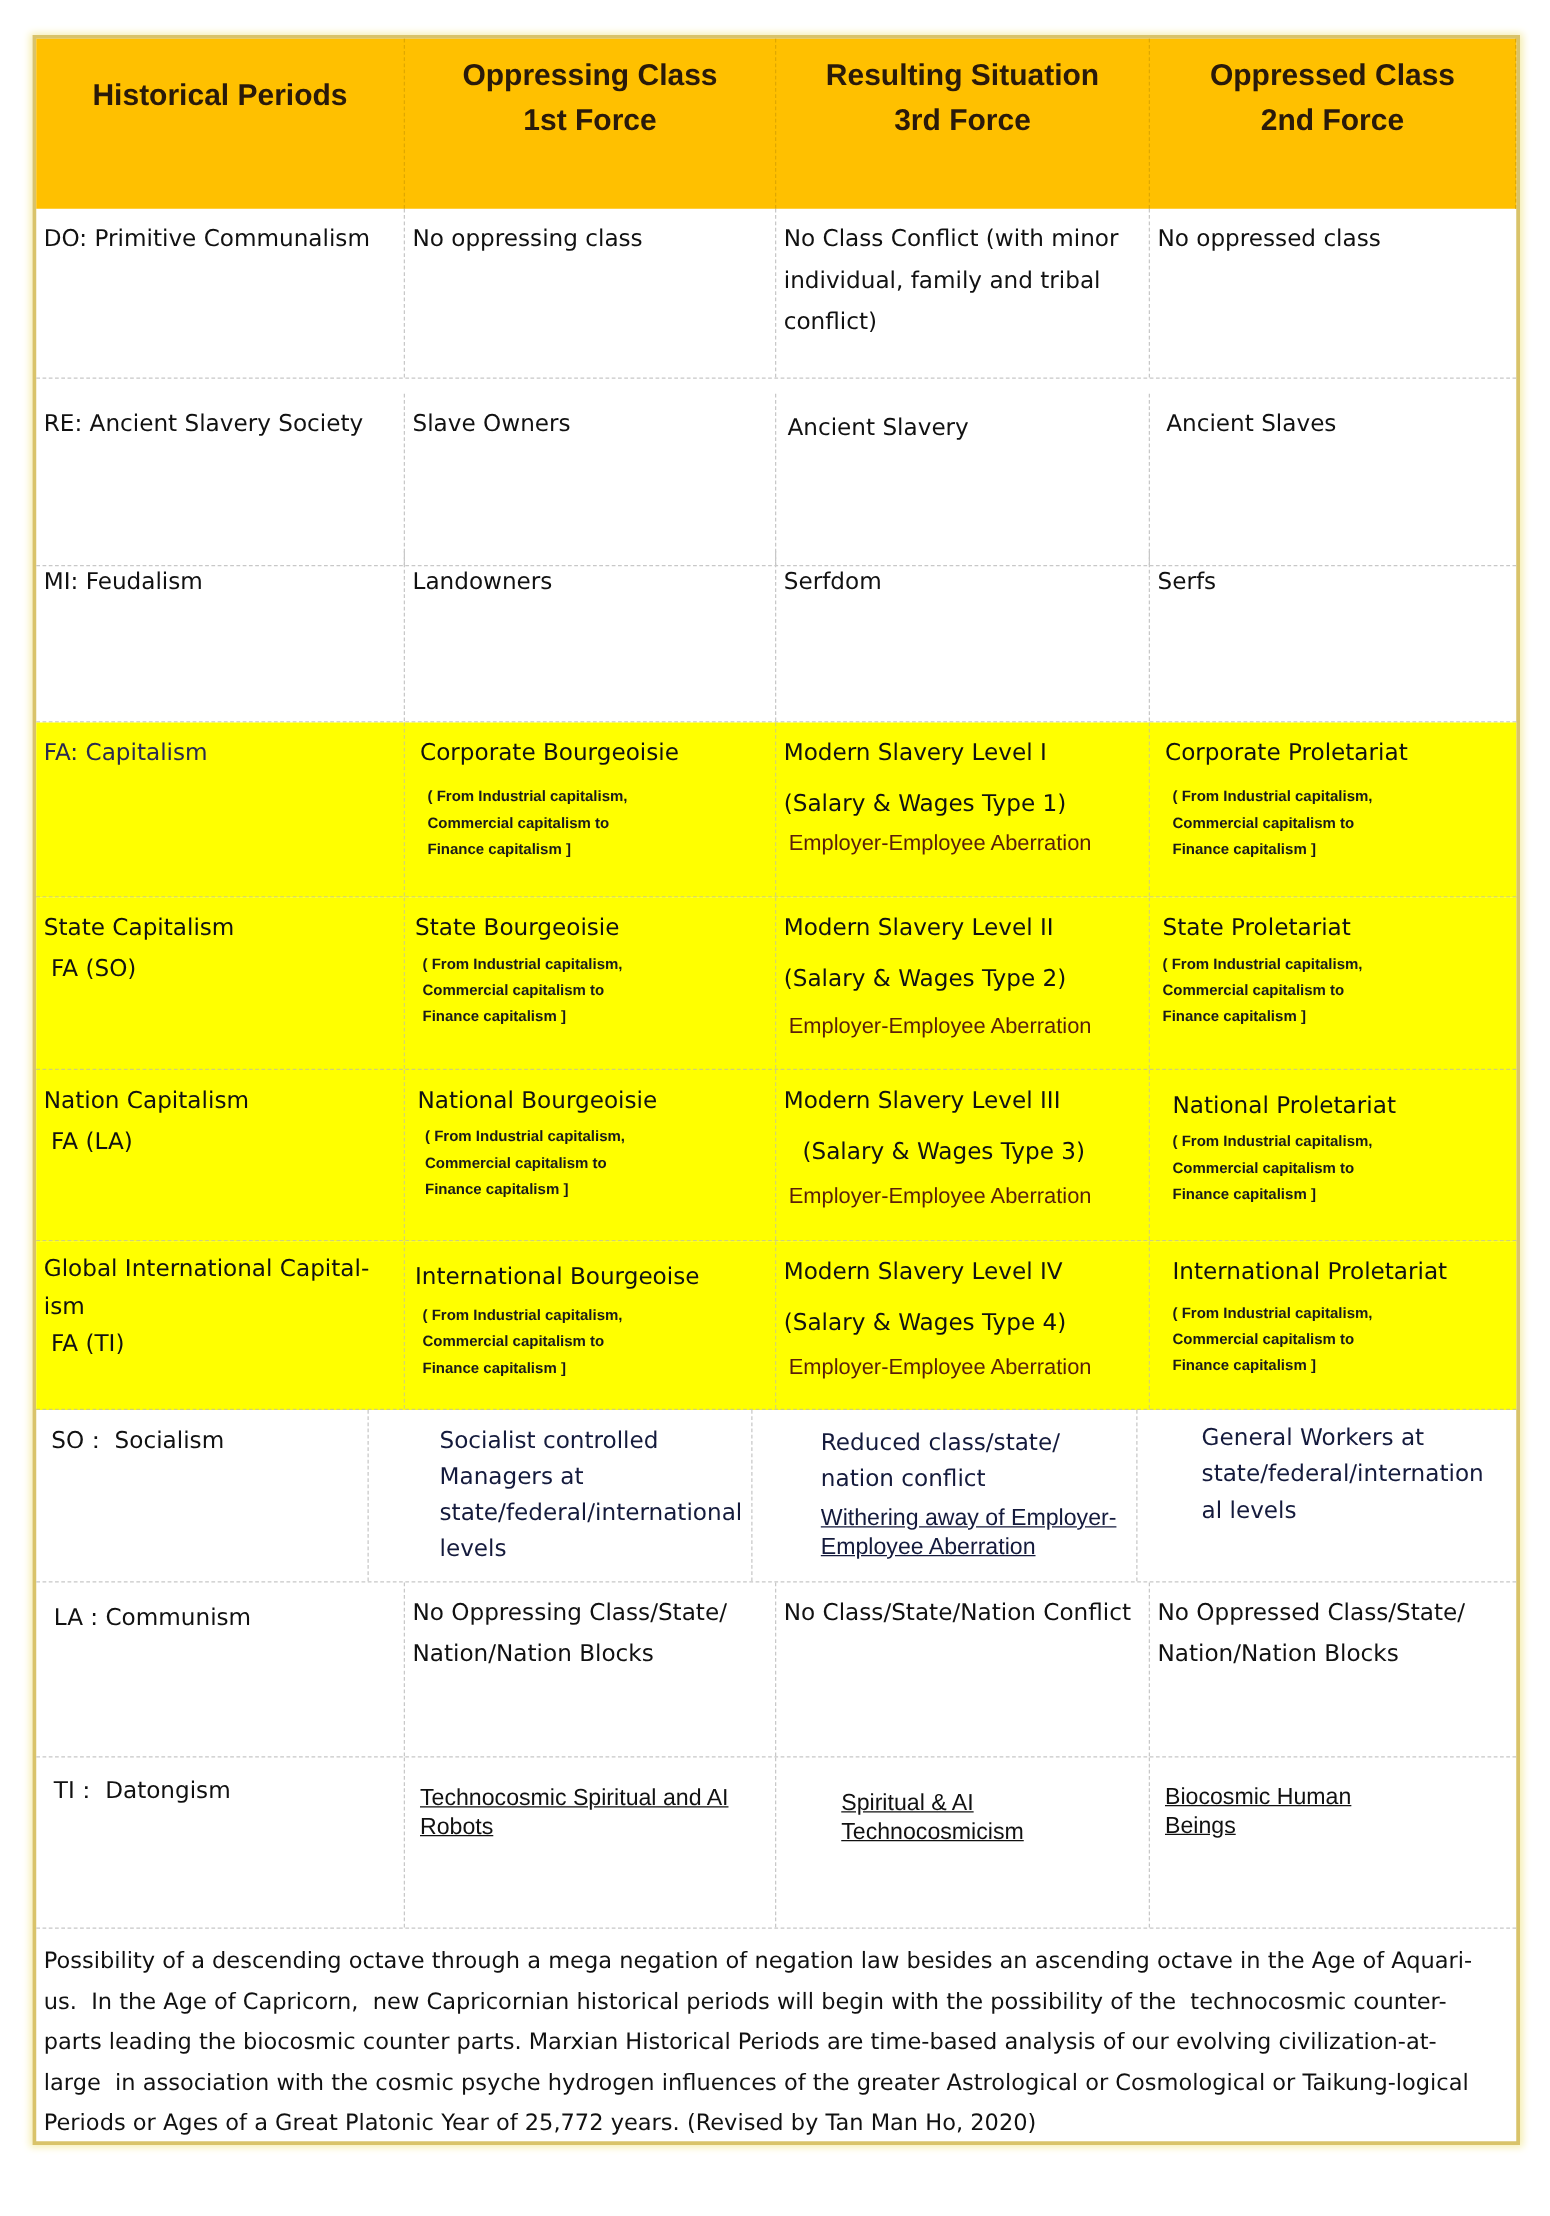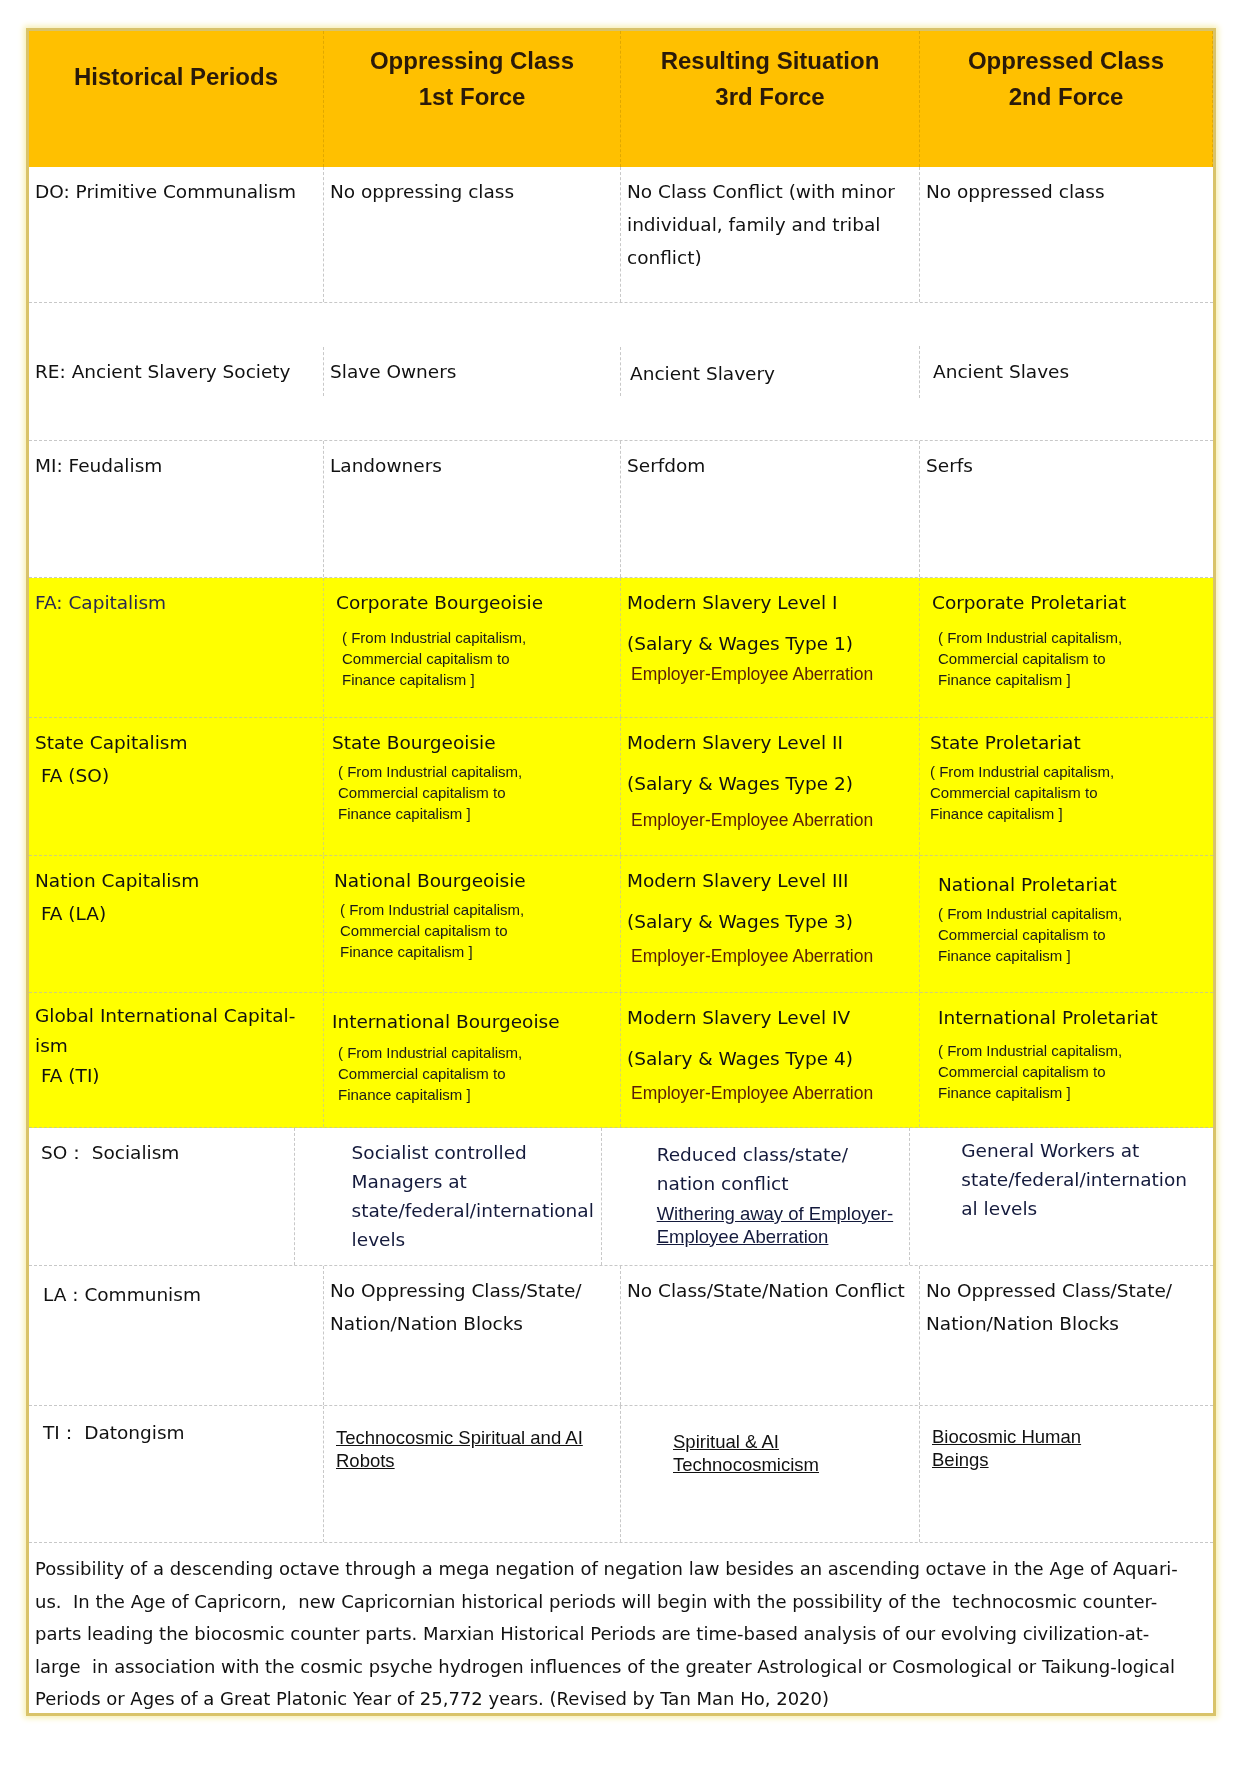--- a/index.html
+++ b/index.html
@@ -13,21 +13,21 @@
   .cell:last-child { border-right: none; }
   .c0 { width: 295px; } .c1 { width: 297px; } .c2 { width: 299px; } .c3 { width: 293px; }
   .hdr { background: #ffc000; border-bottom: none; }
   .hdr .cell { border-right: 1px dashed #e0a800; font-weight: bold; font-size: 24px; color: #2a1a0a;
                text-align: center; line-height: 36px; padding-top: 12px; }
   .hdr .cell.c0 { padding-top: 28px; }
   .yel { background: #ffff00; }
   .yel .cell { border-right-color: #d6d66a; }
   .yel.row { border-bottom-color: #cfcf7a; }
   .txt { font-size: 20px; line-height: 33px; font-family: "DejaVu Sans", sans-serif; font-size: 18.5px; }
-  .sub { font-family: "Liberation Sans", sans-serif; font-weight: normal; font-size: 15px; line-height: 21px;
+  .sub { font-family: "Liberation Sans", sans-serif; font-weight: bold; font-size: 12px; line-height: 21px;
          color: #1a1a1a; margin-top: 8px; padding-left: 6px; }
   .aber { font-family: "Liberation Sans", sans-serif; font-size: 17.5px; color: #5a1e0a; margin-top: 4px; padding-left: 4px; }
   .sans { font-family: "Liberation Sans", sans-serif; font-size: 18.5px; line-height: 23px; text-decoration: underline; }
   .footer { position: absolute; left: 0; width: 1064px; padding: 10px 6px; box-sizing: border-box;
             font-family: "DejaVu Sans", sans-serif; font-size: 18px; line-height: 32.5px; color: #111; }
   .line { display: block; }
   .navy { color: #141a3c; }
 </style>
 </head>
 <body>
@@ -62,21 +62,21 @@
     <div class="cell c2 txt">
       <span class="line">No Class Conflict (with minor</span>
       <span class="line">individual, family and tribal</span>
       <span class="line">conflict)</span>
     </div>
     <div class="cell c3 txt">
       <span class="line">No oppressed class</span>
     </div>
   </div>
 
-  <div class="row" style="top:272px;height:138px;align-items:center;">
+  <div class="row" style="top:284px;height:138px;">
     <div class="cell c0 txt">
       <span class="line">RE: Ancient Slavery Society</span>
     </div>
     <div class="cell c1 txt">
       <span class="line">Slave Owners</span>
     </div>
     <div class="cell c2 txt" style="padding-top:11px;padding-left:9px;">
       <span class="line">Ancient Slavery</span>
     </div>
     <div class="cell c3 txt" style="padding-left:13px;">
@@ -162,21 +162,21 @@
     <div class="cell c1" style="padding-left:10px;">
       <div class="txt">National Bourgeoisie</div>
       <div class="sub" style="margin-top:2px;">
         <span class="line">( From Industrial capitalism,</span>
         <span class="line">Commercial capitalism to</span>
         <span class="line">Finance capitalism ]</span>
       </div>
     </div>
     <div class="cell c2">
       <div class="txt">Modern Slavery Level III</div>
-      <div class="txt" style="margin-top:8px;">(Salary &amp; Wages Type 3)</div>
+      <div class="txt" style="margin-top:8px;margin-left:15px;">(Salary &amp; Wages Type 3)</div>
       <div class="aber" style="margin-top:8px;">Employer-Employee Aberration</div>
     </div>
     <div class="cell c3" style="padding-left:18px;padding-top:12px;">
       <div class="txt">National Proletariat</div>
       <div class="sub" style="padding-left:0;margin-top:2px;">
         <span class="line">( From Industrial capitalism,</span>
         <span class="line">Commercial capitalism to</span>
         <span class="line">Finance capitalism ]</span>
       </div>
     </div>

